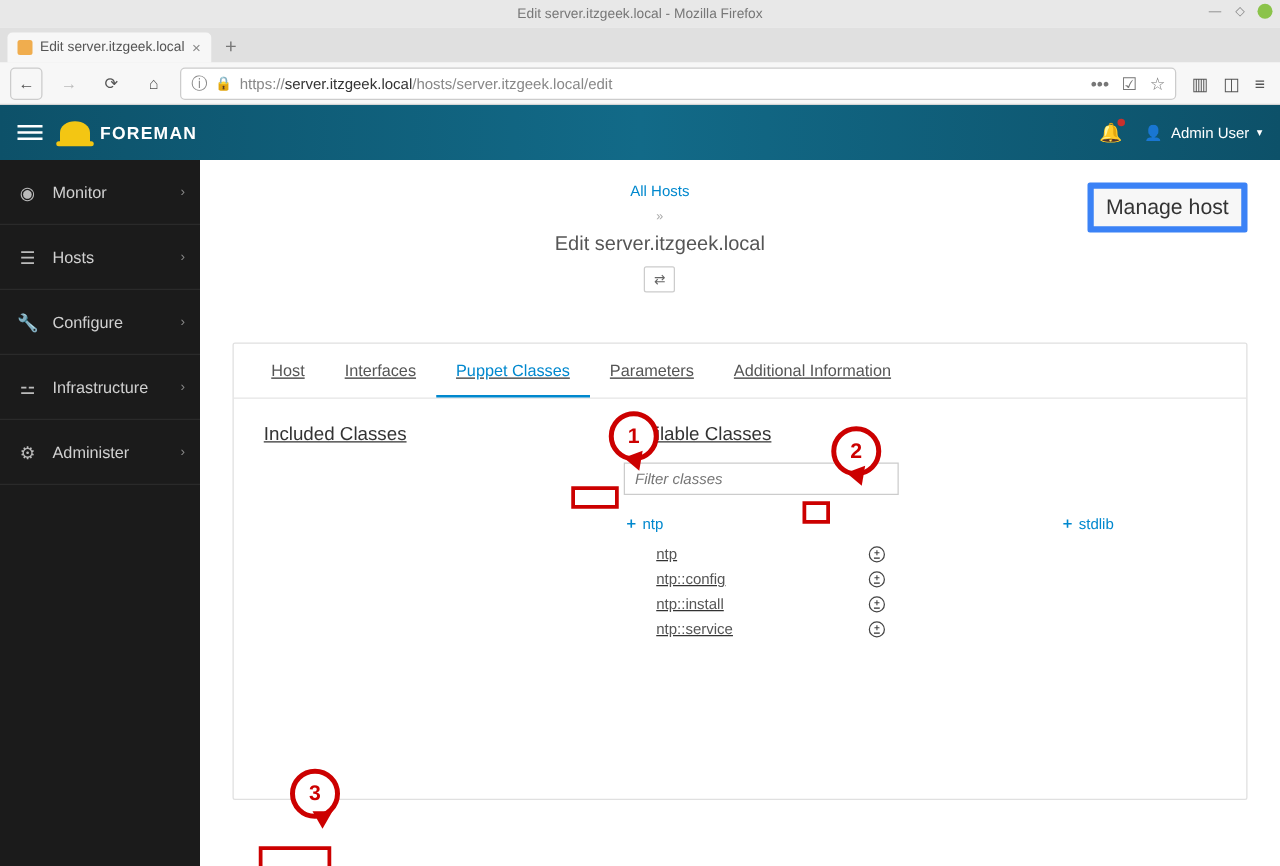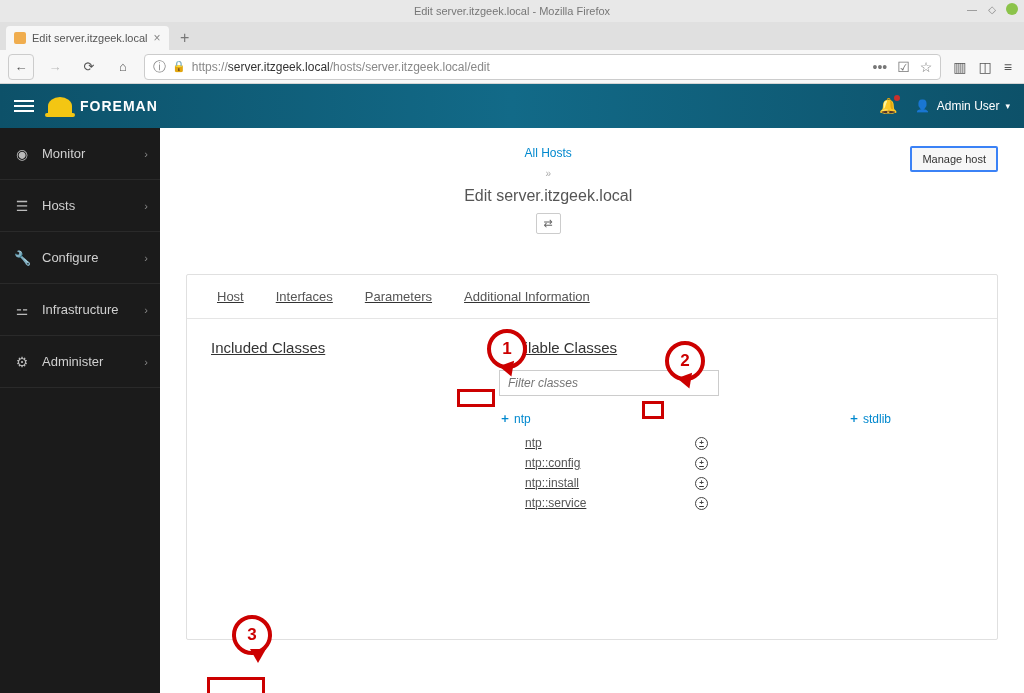--- a/index.html
+++ b/index.html
@@ -49,21 +49,21 @@
 .side-item { height:52px; display:flex; align-items:center; padding:0 14px; gap:12px; font-size:13px; cursor:pointer; position:relative; border-bottom:1px solid #2a2a2a; }
 .side-item .chev { position:absolute; right:12px; color:#888; font-size:11px; }
 .side-icon { width:16px; text-align:center; font-size:14px; color:#bbb; }
 
 .content { flex:1; background:#fff; padding:18px 26px; overflow:auto; position:relative; }
 .breadcrumb-row { display:flex; align-items:center; gap:8px; font-size:13px; margin-bottom:10px;flex-direction:column; }
 .breadcrumb-row a { color:#0088ce; text-decoration:none; font-size:12px; }
 .breadcrumb-row .sep { color:#aaa; font-size:10px; }
 .breadcrumb-row .title { color:#555; font-size:16px; }
 .pencil-btn { border:1px solid #ccc; border-radius:2px; padding:3px 7px; font-size:11px; color:#666; background:#fff; cursor:pointer; }
-.manage-btn { float:right; border:2px solid #3b82f6; background:#f7f7f7; padding:5px 10px; font-size:11px; border-radius:2px; cursor:pointer; color:#333;text-align:right; }
+.manage-btn { float:right; border:5px solid #3b82f6; background:#f7f7f7; padding:5px 10px; font-size:17px; border-radius:2px; cursor:pointer; color:#333;text-align:right; }
 
 .card { border:1px solid #e0e0e0; border-radius:2px; margin-top:40px; padding:0; }
 .tabs { display:flex; border-bottom:1px solid #e5e5e5; padding:0 14px; }
 .tab { padding:14px 16px 12px; font-size:13px; color:#555; cursor:pointer; border-bottom:2px solid transparent; }
 .tab.active { color:#0088ce; border-bottom-color:#0088ce; }
 
 .tab-body { padding:20px 24px 30px; display:flex; gap:88px; min-height:320px; }
 .col h3 { font-size:15px; font-weight:500; color:#333; margin-bottom:14px; }
 .col.included { width:200px; }
 .col.available { flex:1; }
@@ -185,20 +185,21 @@
       <a href="#">All Hosts</a>
       <span class="sep">»</span>
       <span class="title">Edit server.itzgeek.local</span>
       <span class="pencil-btn">⇄</span>
     </div>
 
     <div class="card" style="position:relative;text-decoration:underline;">
       <div class="tabs">
         <div class="tab">Host</div>
         <div class="tab">Interfaces</div>
+        <div class="tab active">Puppet Classes</div>
         <div class="tab">Parameters</div>
         <div class="tab">Additional Information</div>
       </div>
 
       <div class="tab-body">
         <div class="col included">
           <h3>Included Classes</h3>
         </div>
         <div class="col available">
           <h3>Available Classes</h3>

